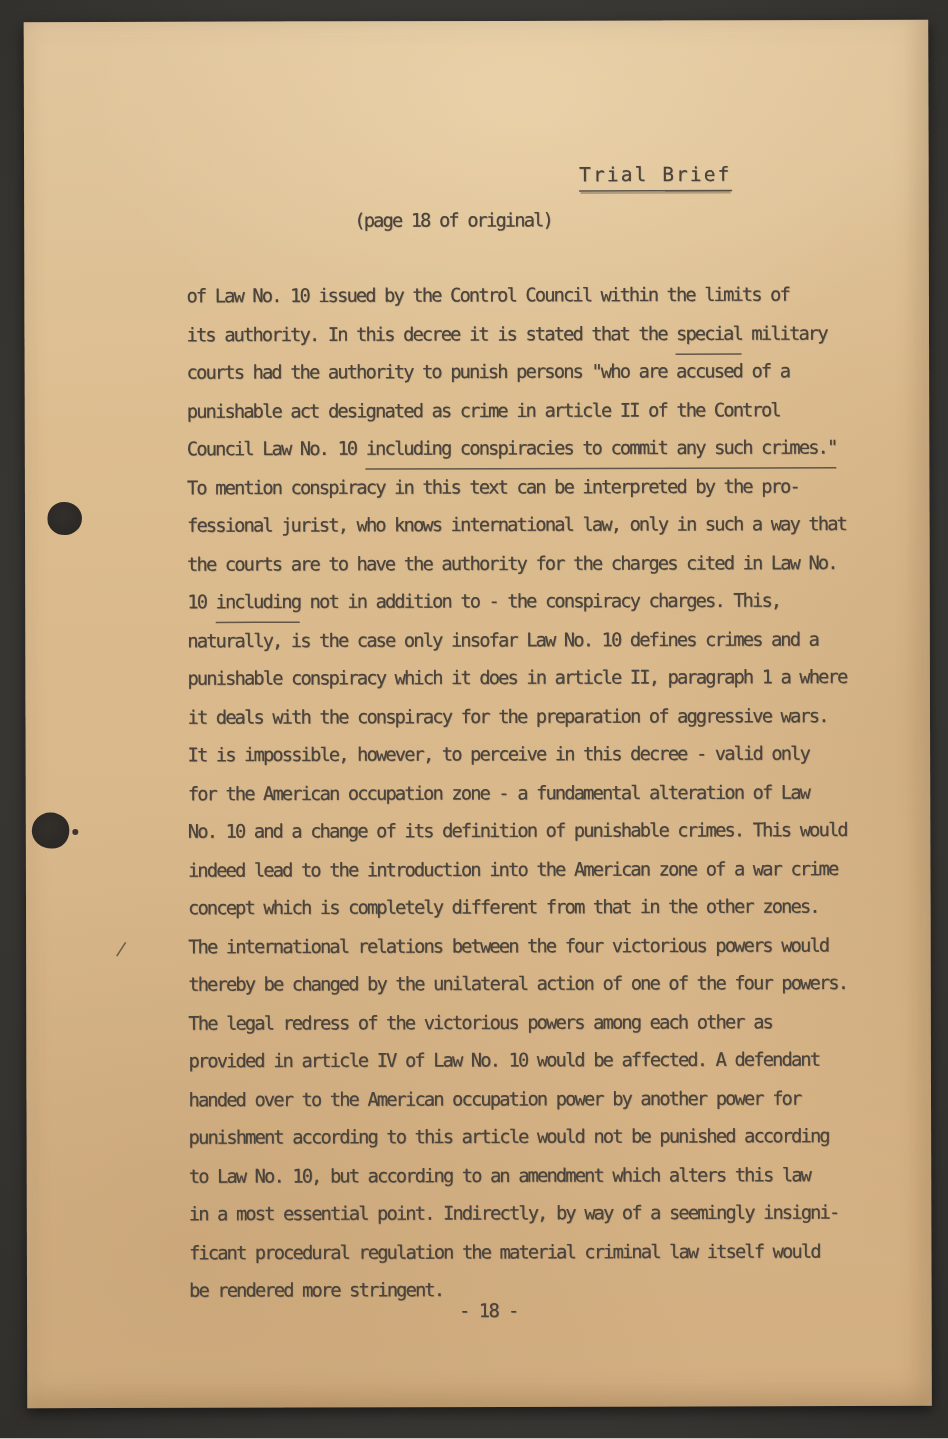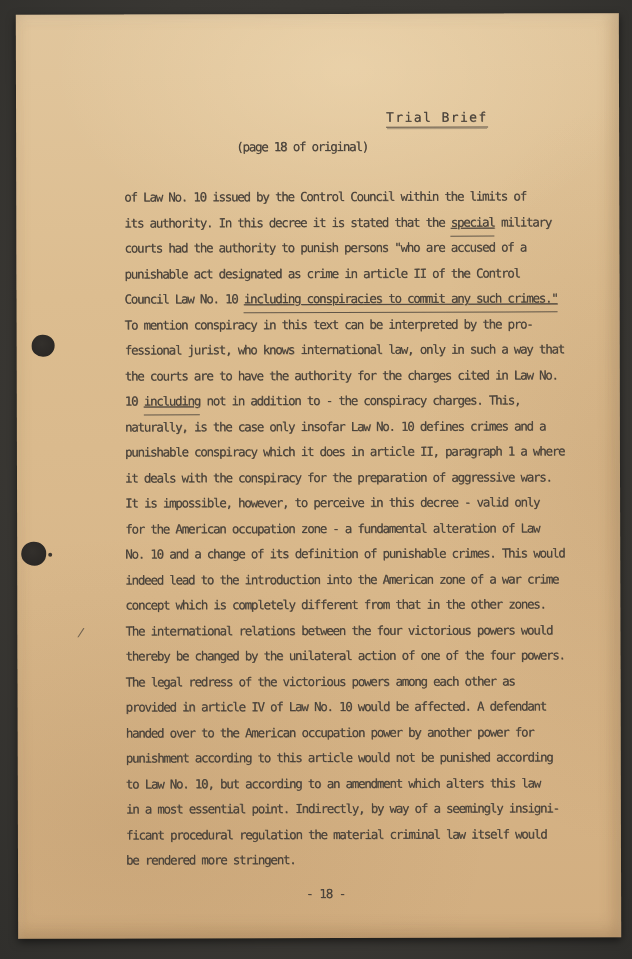--- a/index.html
+++ b/index.html
@@ -63,26 +63,25 @@
     font-size: 12.5px;
     letter-spacing: -1.25px;
   }
   .line {
     height: 25.5px;
     line-height: 25.5px;
   }
   .u {
     border-bottom: 1.2px solid rgba(75,68,60,0.85);
     padding-bottom: 6px;
-    text-decoration: underline;
   }
   .page-number {
     position: absolute;
     left: 288px;
-    top: 872px;
+    top: 852px;
     font-size: 12.5px;
     letter-spacing: -1px;
   }
   .hole {
     position: absolute;
     background: radial-gradient(circle at 45% 40%, #33302c 0%, #2b2825 70%, #262320 100%);
   }
   .hole-top {
     left: 15px;
     top: 320px;

